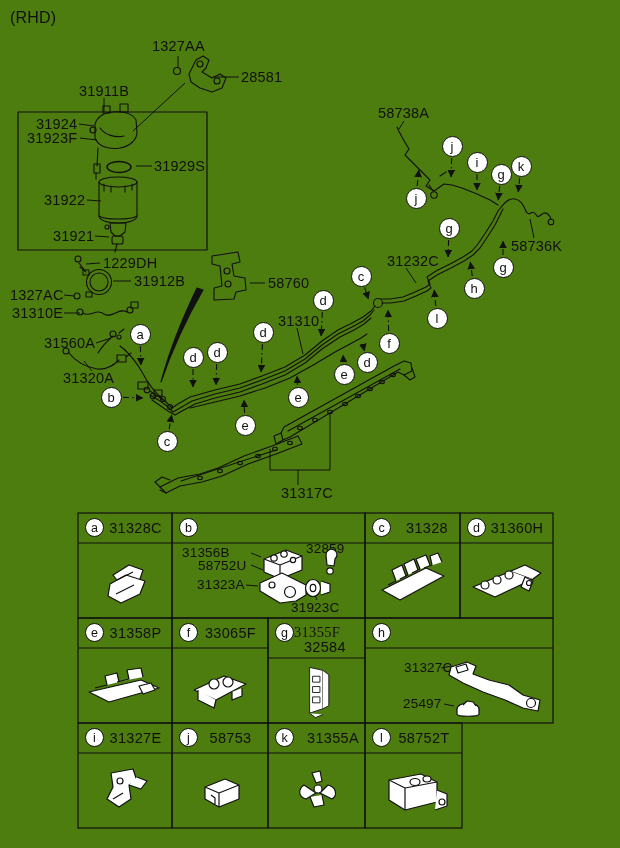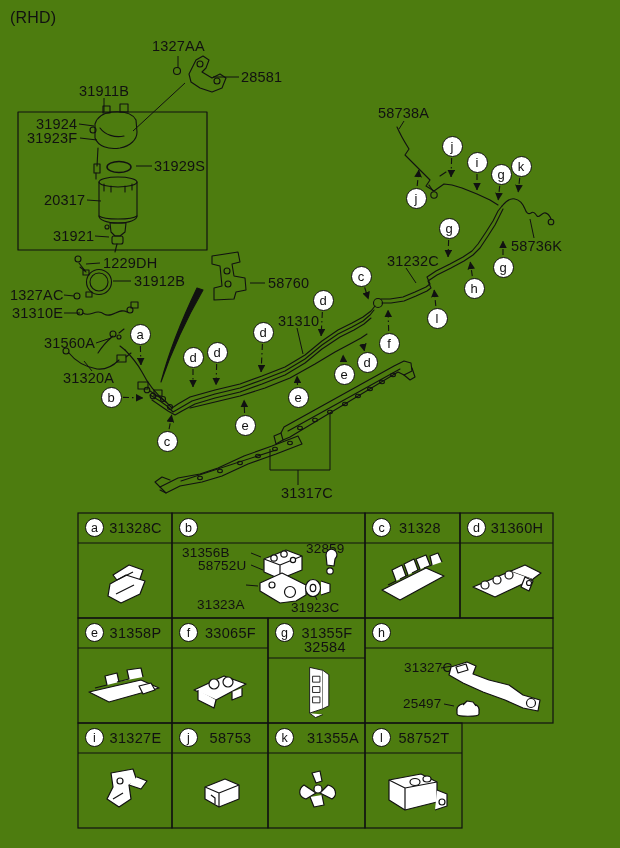--- a/index.html
+++ b/index.html
@@ -220,37 +220,37 @@
 
   <div class="plabel" style="left:10px;top:10px;font-size:16px;">(RHD)</div>
 
   <div id="labels">
       <div class="plabel" style="left: 152px; top: 39px; font-size: 14.5px;">1327AA</div>
       <div class="plabel" style="left: 241px; top: 70px; font-size: 14.5px;">28581</div>
       <div class="plabel" style="left: 79px; top: 84px; font-size: 14.5px;">31911B</div>
       <div class="plabel" style="left: 36px; top: 117px; font-size: 14.5px;">31924</div>
       <div class="plabel" style="left: 27px; top: 131px; font-size: 14.5px;">31923F</div>
       <div class="plabel" style="left: 154px; top: 159px; font-size: 14.5px;">31929S</div>
-      <div class="plabel" style="left: 44px; top: 193px; font-size: 14.5px;">20317</div>
+      <div class="plabel" style="left: 44px; top: 193px; font-size: 14.5px;">31922</div>
       <div class="plabel" style="left: 53px; top: 229px; font-size: 14.5px;">31921</div>
       <div class="plabel" style="left: 103px; top: 256px; font-size: 14.5px;">1229DH</div>
       <div class="plabel" style="left: 134px; top: 274px; font-size: 14.5px;">31912B</div>
       <div class="plabel" style="left: 10px; top: 288px; font-size: 14.5px;">1327AC</div>
       <div class="plabel" style="left: 12px; top: 306px; font-size: 14.5px;">31310E</div>
       <div class="plabel" style="left: 268px; top: 276px; font-size: 14.5px;">58760</div>
       <div class="plabel" style="left: 44px; top: 336px; font-size: 14.5px;">31560A</div>
       <div class="plabel" style="left: 63px; top: 371px; font-size: 14.5px;">31320A</div>
       <div class="plabel" style="left: 378px; top: 106px; font-size: 14.5px;">58738A</div>
       <div class="plabel" style="left: 387px; top: 254px; font-size: 14.5px;">31232C</div>
       <div class="plabel" style="left: 511px; top: 239px; font-size: 14.5px;">58736K</div>
       <div class="plabel" style="left: 278px; top: 314px; font-size: 14.5px;">31310</div>
       <div class="plabel" style="left: 269px; top: 486px; font-size: 14.5px; margin-left: 12px;">31317C</div>
       <div class="plabel" style="left: 182px; top: 546px; font-size: 13.5px;">31356B</div>
       <div class="plabel" style="left: 198px; top: 559px; font-size: 13.5px;">58752U</div>
-      <div class="plabel" style="left: 197px; top: 578px; font-size: 13.5px; margin-top: 20px;">31323A</div>
+      <div class="plabel" style="left: 197px; top: 578px; font-size: 13.5px;">31323A</div>
       <div class="plabel" style="left: 306px; top: 542px; font-size: 13.5px;">32859</div>
       <div class="plabel" style="left: 291px; top: 601px; font-size: 13.5px;">31923C</div>
       <div class="plabel" style="left: 404px; top: 661px; font-size: 13.5px;">31327C</div>
       <div class="plabel" style="left: 403px; top: 697px; font-size: 13.5px;">25497</div>
     </div>
   <div id="callouts">
       <div class="callout" style="left: 129.5px; top: 323.5px;">a</div>
       <div class="callout" style="left: 100.5px; top: 386.5px;">b</div>
       <div class="callout" style="left: 156.5px; top: 430.5px;">c</div>
       <div class="callout" style="left: 182.5px; top: 346.5px;">d</div>
@@ -300,21 +300,21 @@
             <circle cx="22" cy="42" r="3"></circle>
             <path d="M76 12 a5.5 5.5 0 1 1 9 4 l-1 7 -7 -1 z"></path>
             <circle cx="80" cy="28" r="3.2"></circle>
             <ellipse cx="63" cy="45" rx="7.5" ry="8.5"></ellipse>
             <ellipse cx="63" cy="45" rx="2.8" ry="3.6"></ellipse>
             <path d="M71 38 l9 3 0 8 -9 3"></path>
           </g>
         </svg></div>
       <div class="cellhead" style="left: 372px; top: 518px; width: 83px;">
         <span class="badge">c</span>
-        <span class="pnum" style="flex: 1 1 0%;  padding-left: 8px;">31328</span>
+        <span class="pnum" style="flex: 1 1 0%; text-align: center; padding-left: 8px;">31328</span>
       </div>
       <div class="icowrap" style="left: 373.5px; top: 549.5px;"><svg width="78" height="62" viewBox="0 0 78 62">
           <g fill="#fff" stroke="#111" stroke-width="1.2" stroke-linejoin="round">
             <path d="M8 40 L52 18 L70 26 L26 50 Z"></path>
             <path d="M14 35 L22 31 L18 20 L28 15 L32 26"></path>
             <path d="M26 29 L34 25 L30 14 L40 9 L44 20"></path>
             <path d="M38 23 L46 19 L42 9 L52 5 L56 15"></path>
             <path d="M50 18 L58 15 L56 6 L64 3 L68 12"></path>
           </g>
         </svg></div>
@@ -353,21 +353,21 @@
           <g fill="#fff" stroke="#111" stroke-width="1.2" stroke-linejoin="round">
             <path d="M10 34 L40 20 L62 28 L32 44 Z"></path>
             <circle cx="30" cy="28" r="5"></circle>
             <circle cx="44" cy="26" r="5"></circle>
             <path d="M14 34 L14 44 L30 52 L32 44"></path>
             <path d="M48 36 L48 44 L58 40 L58 32"></path>
           </g>
         </svg></div>
       <div class="cellhead" style="left: 275px; top: 623px; width: 85px;">
         <span class="badge">g</span>
-        <span class="pnum" style="flex: 1 1 0%; text-align: center;">31355F</span>
+        <span class="pnum" style="flex: 1 1 0%; text-align: left; font-family: Liberation Serif, serif;">31355F</span>
       </div>
       <div class="pnum plabel" style="left: 304px; top: 640px;">32584</div>
       <div class="icowrap" style="left: 296.5px; top: 659.5px;"><svg width="40" height="62" viewBox="0 0 52 84">
           <g fill="#fff" stroke="#111" stroke-width="1.2" stroke-linejoin="round">
             <path d="M16 10 L34 14 L34 66 L16 72 Z"></path>
             <path d="M34 14 L42 20 L42 62 L34 66"></path>
             <rect x="20" y="22" width="10" height="8"></rect>
             <rect x="20" y="36" width="10" height="8"></rect>
             <rect x="20" y="50" width="10" height="8"></rect>
             <path d="M16 72 L24 78 L34 74"></path>

